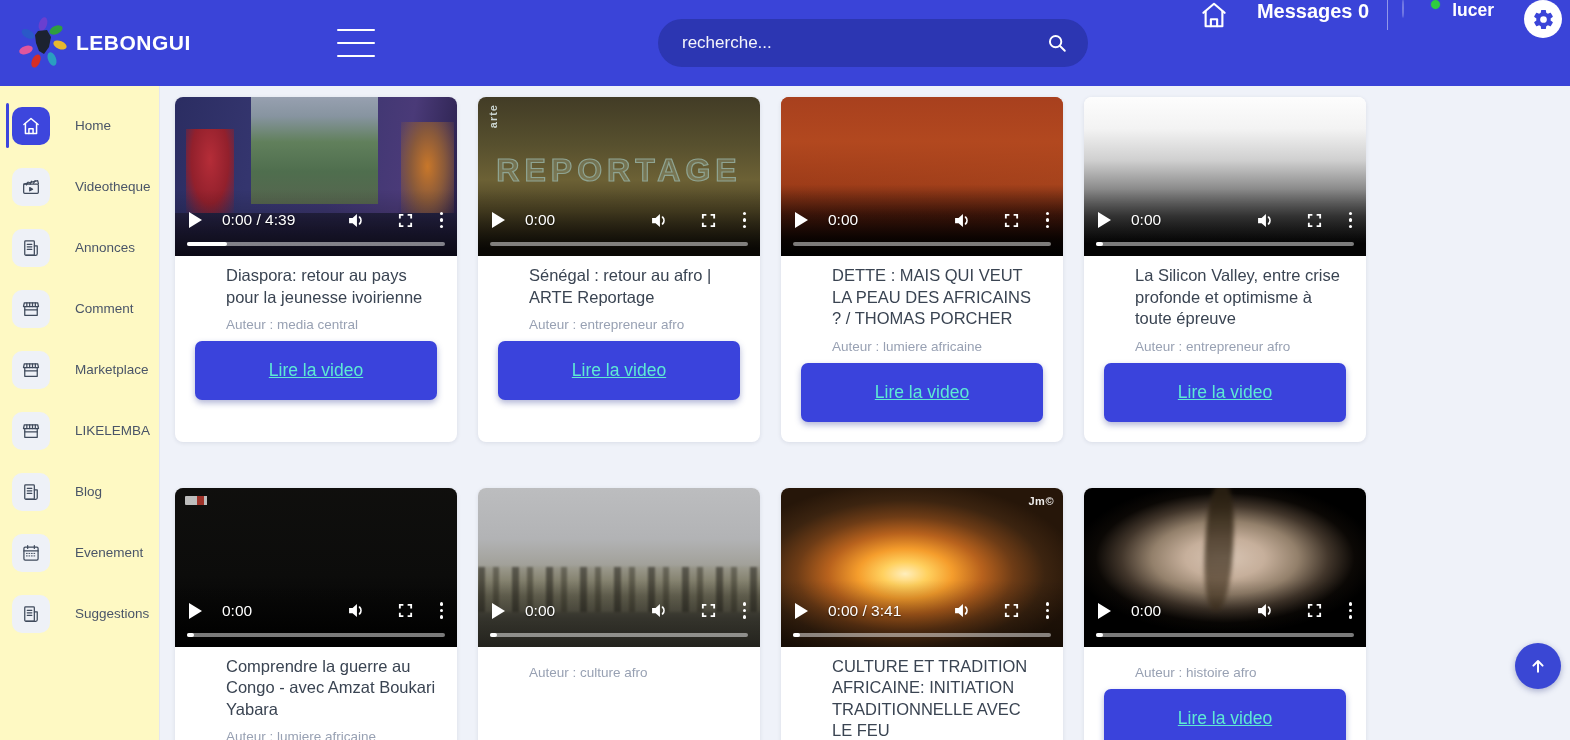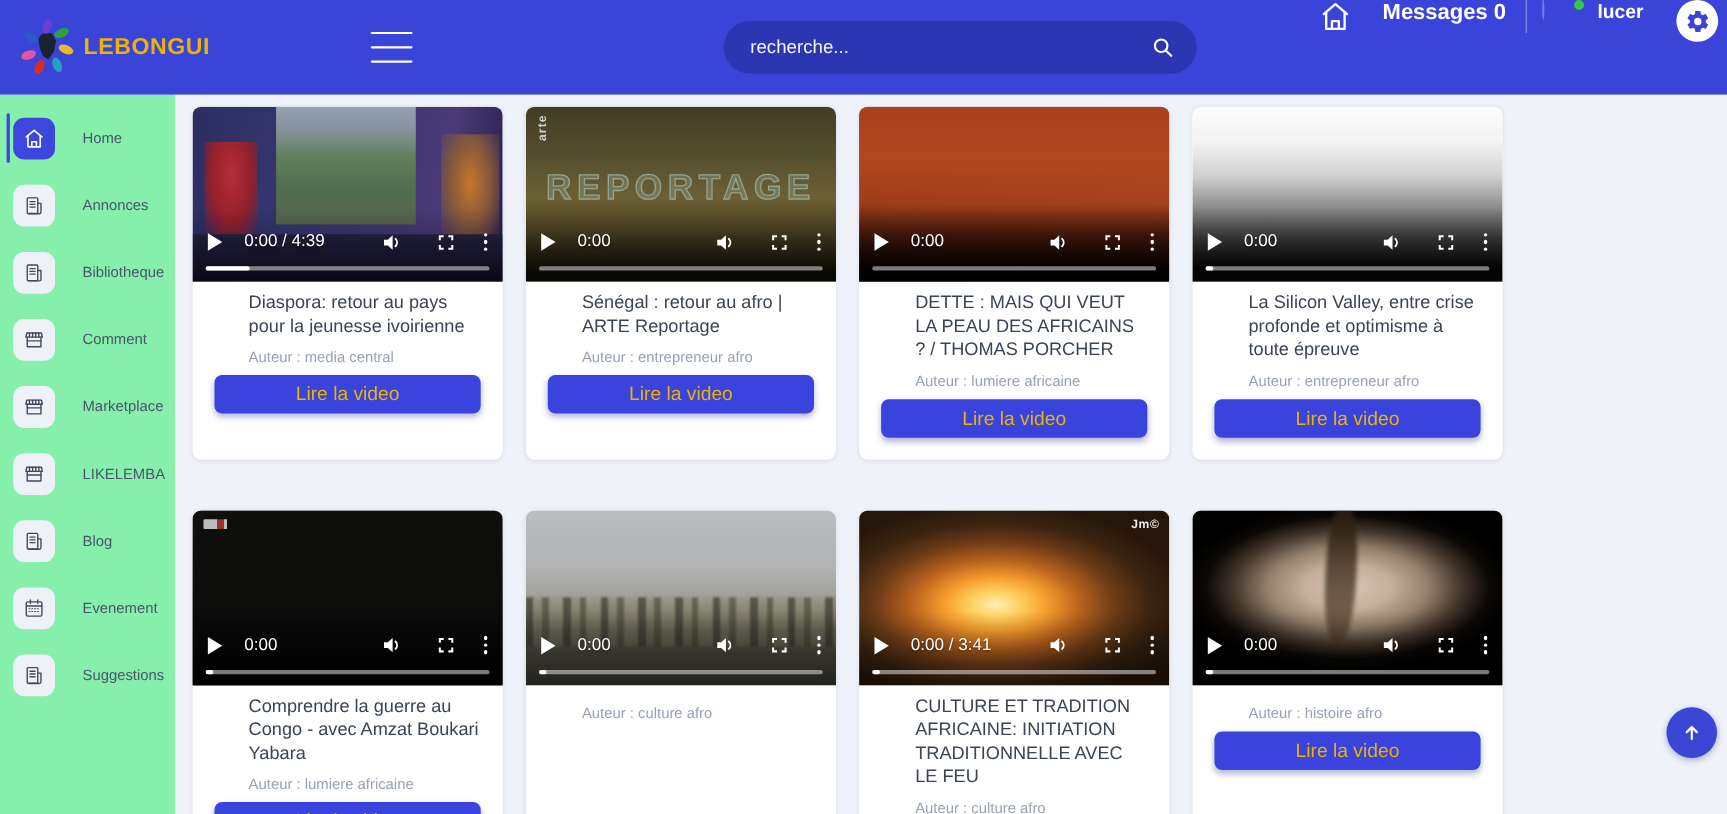--- a/index.html
+++ b/index.html
@@ -3,41 +3,41 @@
 <meta charset="utf-8">
 <style>
   * { margin:0; padding:0; box-sizing:border-box; }
   html,body { width:1570px; height:740px; overflow:hidden; }
   body { font-family:"Liberation Sans", sans-serif; background:#eff2f9; position:relative; }
 
   
   .navbar { position:absolute; top:0; left:0; width:1570px; height:86px; background:#3a44d8; z-index:20; }
   .brand { position:absolute; left:18px; top:17px; display:flex; align-items:center; gap:8px; }
   .brand-logo { width:50px; height:52px; }
-  .brand-name { font-size:21px; font-weight:800; letter-spacing:.5px; color:#eab308; }
+  .brand-name { font-size:21px; font-weight:800; letter-spacing:.5px; color:#ffffff; }
   .hamburger { position:absolute; left:337px; top:29px; width:38px; height:28px; display:flex; flex-direction:column; justify-content:space-between; cursor:pointer; }
   .hamburger span { display:block; height:2px; background:#ffffff; border-radius:1px; }
 
   .searchbar { position:absolute; left:658px; top:19px; width:430px; height:48px; background:#2c36b2; border-radius:26px; display:flex; align-items:center; padding:0 18px 0 24px;gap:35px; }
   .searchbar input { flex:1; background:transparent; border:none; outline:none; color:#ffffff; font-size:17px; font-family:"Liberation Sans",sans-serif; }
   .searchbar input::placeholder { color:rgba(255,255,255,.95); }
   .search-btn { width:26px; height:26px; display:flex; align-items:center; justify-content:center; cursor:pointer; }
 
   .nav-right { position:absolute; right:8px; top:0; height:86px; display:flex; align-items:flex-start; }
   .nav-home { width:30px; height:30px; margin-right:28px; cursor:pointer; }
   .nav-messages { color:#fff; font-size:20px; font-weight:700; margin-right:18px; cursor:pointer; }
   .nav-divider { width:1px; height:30px; background:rgba(255,255,255,.45); margin-right:14px; }
   .avatar-wrap { position:relative; width:38px; height:38px; margin-right:12px; cursor:pointer; }
   .avatar { width:38px; height:38px; border-radius:50%; background:radial-gradient(circle at 50% 35%, #8a8f9c 0%, #5a5f72 40%, #2e3448 100%); border:1px solid rgba(255,255,255,.3); }
   .online-dot { position:absolute; top:-1px; right:-1px; width:11px; height:11px; border-radius:50%; background:#2ecc40; border:1.5px solid #3a44d8; }
   .nav-username { color:#fff; font-size:17.5px; font-weight:700; margin-right:30px; cursor:pointer; }
   .gear-btn { width:38px; height:38px; border-radius:50%; background:#ffffff; display:flex; align-items:center; justify-content:center; cursor:pointer; }
 
   
-  .sidebar { position:absolute; top:86px; left:0; width:160px; height:654px; background:#86efac; border-right:1px solid #e4e7f0; padding-top:9px; z-index:10; }
+  .sidebar { position:absolute; top:86px; left:0; width:160px; height:654px; background:#fef9c3; border-right:1px solid #e4e7f0; padding-top:9px; z-index:10; }
   .side-item { position:relative; height:61px; display:flex; align-items:center; cursor:pointer; }
   .side-chip { width:38px; height:38px; margin-left:12px; border-radius:10px; background:#eef1f7; display:flex; align-items:center; justify-content:center; color:#3f4a5c; flex-shrink:0; }
   .side-label { margin-left:25px; font-size:13.5px; color:#4a5568; }
   .side-item.active .side-chip { background:#3d46dd; color:#ffffff; }
   .side-item.active::before { content:""; position:absolute; left:6px; top:8px; width:3px; height:45px; background:#3d46dd; border-radius:2px; }
 
   
   .main { position:absolute; left:160px; top:86px; width:1410px; height:654px; overflow:hidden; }
   .grid { display:grid; grid-template-columns:repeat(4,282px); column-gap:21px; row-gap:46px; padding:11px 0 0 15px; }
   .card { background:#ffffff; border-radius:8px; overflow:hidden; box-shadow:0 1px 4px rgba(25,35,70,.10); }
@@ -76,21 +76,21 @@
   .t5 .logo5 { position:absolute; left:10px; top:8px; width:36px; height:9px; background:linear-gradient(90deg,#e8e8e8 0 34%,#c23b30 34% 52%,#e8e8e8 52% 60%,transparent 60%); opacity:.8; border-radius:1px; }
   .t6 { background:linear-gradient(180deg,#bcbdbf 0%,#b2b3b5 32%,#a2a19a 48%,#82806f 58%,#5d5b4b 68%,#45443a 82%,#3d3c32 100%); }
   .t6 .bldg { position:absolute; top:50%; height:28%; left:0; right:0; background:repeating-linear-gradient(90deg, rgba(52,50,40,.75) 0 7px, rgba(130,125,100,.25) 7px 15px, rgba(65,62,48,.65) 15px 21px, rgba(150,145,118,.22) 21px 34px); filter:blur(1px); opacity:.85; }
   .t7 { background:radial-gradient(ellipse 62% 58% at 44% 54%, #ffeebc 0%, #ffd05e 13%, #f59d2c 27%, #b8621d 44%, #6e3c16 62%, #3c2410 80%, #261609 100%); }
   .t8 { background:radial-gradient(ellipse 54% 48% at 50% 44%, #d8c5b4 0%, #c6af9b 26%, #93806b 48%, #42362b 68%, #0b0805 85%, #000 100%); }
   .t8 .streak { position:absolute; left:43%; top:-4%; width:10%; height:82%; background:linear-gradient(180deg, rgba(42,32,18,.9), rgba(70,52,30,.55)); border-radius:45%; filter:blur(2px); transform:rotate(3deg); }
 
   .card-text { padding:9px 20px 0 51px; }
   .card-title { font-size:16.5px; line-height:21.5px; color:#3a4452; }
   .card-author { margin-top:9px; font-size:13.5px; color:#98a1b3; }
-  .card-btn { display:block; margin:9px 20px 20px 20px; width:242px; height:35px; background:#3a43dc; color:#eab308; border:none; border-radius:7px; font-size:17.5px; font-family:"Liberation Sans",sans-serif; cursor:pointer; box-shadow:0 3px 6px rgba(35,45,140,.35); }
+  .card-btn { display:block; margin:9px 20px 20px 20px; width:242px; height:59px; background:#3a43dc; color:#5eead4; border:none; border-radius:7px; font-size:17.5px; font-family:"Liberation Sans",sans-serif; cursor:pointer; box-shadow:0 3px 6px rgba(35,45,140,.35);text-decoration:underline; }
 
   .scroll-top { position:absolute; right:9px; bottom:51px; width:46px; height:46px; border-radius:50%; background:#3a47d4; display:flex; align-items:center; justify-content:center; cursor:pointer; z-index:30; box-shadow:0 2px 6px rgba(30,40,120,.35); }
 </style>
 </head>
 <body>
 
 <div class="navbar">
   <div class="brand">
     <svg class="brand-logo" viewBox="0 0 50 52">
       <g>
@@ -152,42 +152,43 @@
     <span class="side-chip">
       <svg width="20" height="20" viewBox="0 0 24 24" fill="none" stroke="currentColor" stroke-width="1.8" stroke-linecap="round" stroke-linejoin="round">
           <path d="M3.5 10.2 12 3l8.5 7.2"></path>
           <path d="M5.3 9v12h13.4V9"></path>
           <path d="M9.5 21v-5.6h5V21"></path>
         </svg>
     </span>
     <span class="side-label">Home</span>
   </div>
 
+  <div class="side-item">
+    <span class="side-chip">
+      <svg width="20" height="20" viewBox="0 0 24 24" fill="none" stroke="currentColor" stroke-width="1.5" stroke-linecap="round" stroke-linejoin="round">
+          <path d="M3.2 8.6 20 4.4l.9 3.6"></path>
+          <rect x="3.2" y="8.6" width="17.6" height="11" rx="1.2"></rect>
+          <path d="m6.5 8 2-3.4M10.8 7 12.8 3.6M15 6 17 2.8" transform="translate(0 1.5)"></path>
+          <path d="m10.5 12.6 3.4 2-3.4 2z" fill="currentColor"></path>
+        </svg>
+    </span>
+    <span class="side-label">Videotheque</span>
+  </div>
 
   <div class="side-item">
     <span class="side-chip">
       <svg width="20" height="20" viewBox="0 0 24 24" fill="none" stroke="currentColor" stroke-width="1.5" stroke-linecap="round" stroke-linejoin="round">
           <rect x="4.5" y="3.5" width="11.5" height="17" rx="1"></rect>
           <path d="M7.5 7.5h5.5M7.5 10.5h5.5M7.5 13.5h5.5"></path>
           <path d="M16 9.5h3.5V19a1.8 1.8 0 0 1-1.8 1.8H6"></path>
         </svg>
     </span>
     <span class="side-label">Annonces</span>
   </div>
 
-  <div class="side-item">
-    <span class="side-chip">
-      <svg width="20" height="20" viewBox="0 0 24 24" fill="none" stroke="currentColor" stroke-width="1.5" stroke-linecap="round" stroke-linejoin="round">
-          <rect x="4.5" y="3.5" width="11.5" height="17" rx="1"></rect>
-          <path d="M7.5 7.5h5.5M7.5 10.5h5.5M7.5 13.5h5.5"></path>
-          <path d="M16 9.5h3.5V19a1.8 1.8 0 0 1-1.8 1.8H6"></path>
-        </svg>
-    </span>
-    <span class="side-label">Bibliotheque</span>
-  </div>
 
   <div class="side-item">
     <span class="side-chip">
       <svg width="20" height="20" viewBox="0 0 24 24" fill="none" stroke="currentColor" stroke-width="1.5" stroke-linecap="round" stroke-linejoin="round">
           <path d="M4 4.5h16l1 4.5H3z"></path>
           <path d="M7 4.5V9M10.4 4.5V9M13.8 4.5V9M17.2 4.5V9"></path>
           <path d="M4.5 9v10.5h15V9"></path>
           <path d="M4.5 13h15"></path>
         </svg>
     </span>

